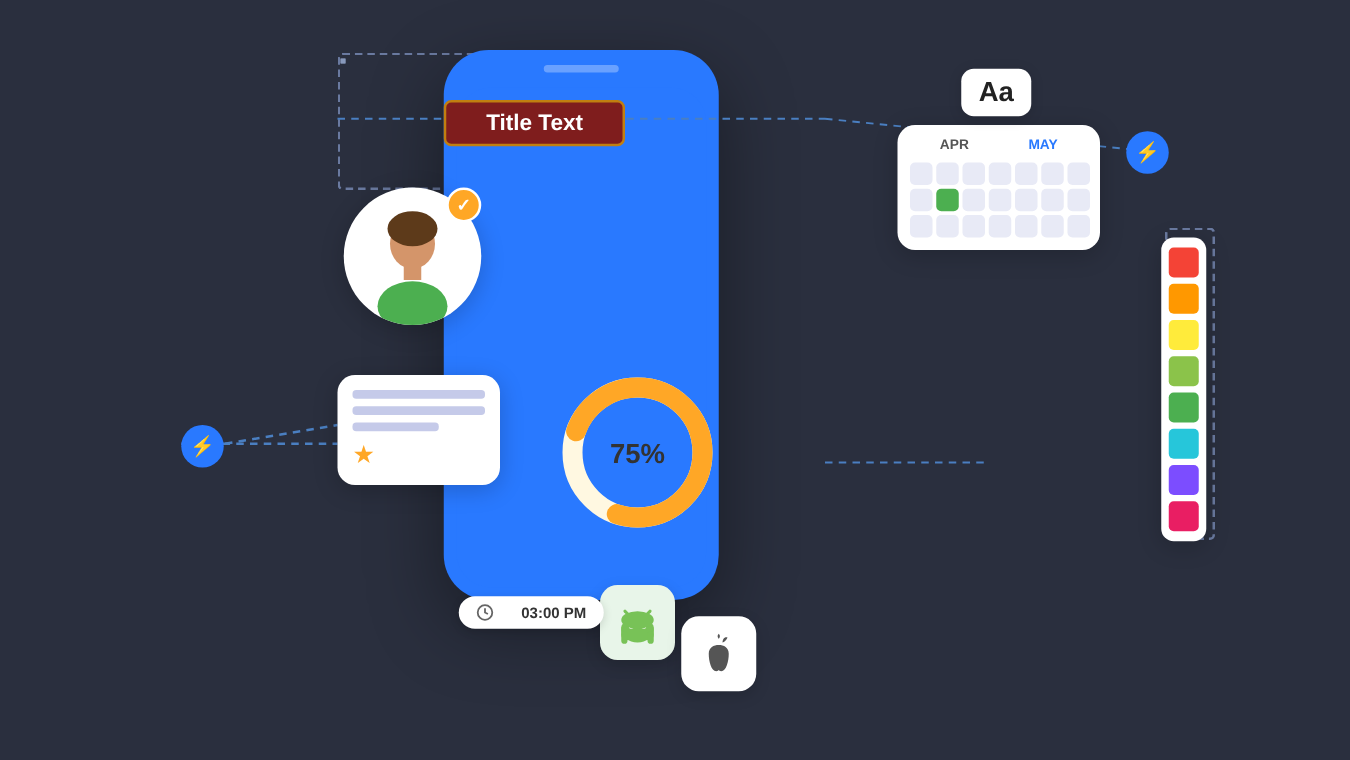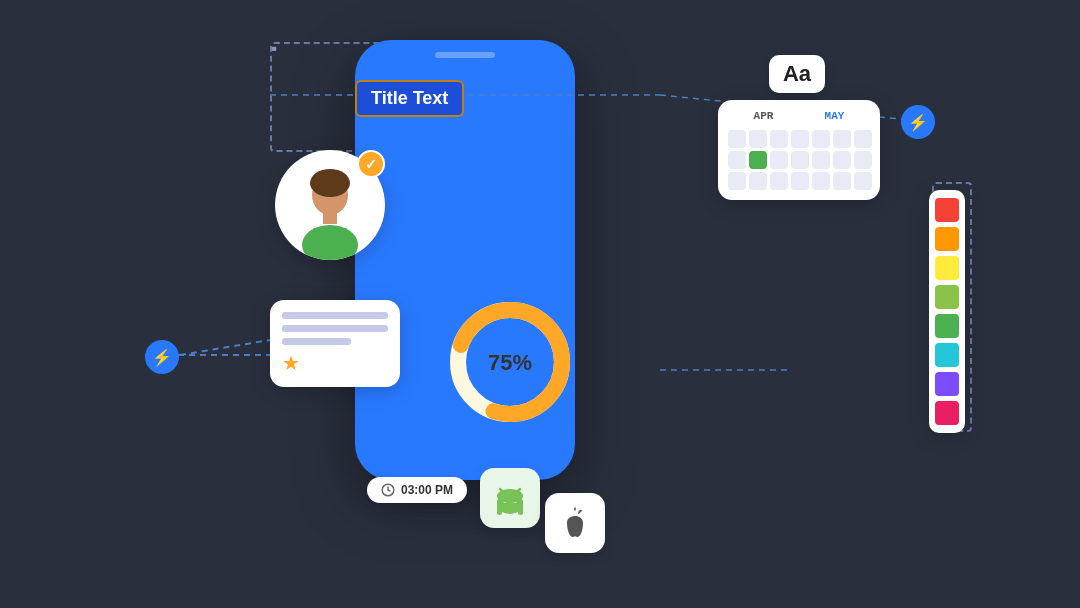--- a/index.html
+++ b/index.html
@@ -41,24 +41,24 @@
       background: #2979ff;
       border-radius: 28px;
       overflow: hidden;
     }
 
     
     .title-text-label {
       position: absolute;
       top: 80px;
       left: 355px;
-      background: #1d4ed8;
+      background: #7f1d1d;
       border: 2px solid #c17f10;
       border-radius: 6px;
-      padding: 6px 14px;
+      padding: 6px 32px;
       color: white;
       font-size: 18px;
       font-weight: 700;
       z-index: 10;
       white-space: nowrap;
     }
 
     
     .selection-box {
       position: absolute;
@@ -82,21 +82,20 @@
     .calendar-widget {
       position: absolute;
       top: 100px;
       right: 200px;
       width: 162px;
       background: white;
       border-radius: 14px;
       padding: 10px;
       box-shadow: 0 4px 20px rgba(0,0,0,0.2);
       z-index: 5;
-      font-family: Liberation Mono, monospace;
     }
     .calendar-header {
       display: flex;
       justify-content: space-around;
       margin-bottom: 8px;
     }
     .calendar-month {
       font-size: 11px;
       font-weight: 600;
       color: #555;
@@ -395,21 +394,21 @@
 
 <div style="position:absolute; top:292px; left:440px; z-index:6;">
   <svg width="140" height="140" viewBox="0 0 140 140">
     <circle cx="70" cy="70" r="52" fill="none" stroke="#fff8e1" stroke-width="16"></circle>
 
     <circle cx="70" cy="70" r="52" fill="none" stroke="#ffa726" stroke-width="16" stroke-dasharray="245 82" stroke-dashoffset="65" stroke-linecap="round" transform="rotate(-90 70 70)"></circle>
     <text x="70" y="78" text-anchor="middle" font-size="22" font-weight="700" fill="#333">75%</text>
   </svg>
 </div>
 
-<div style="position:absolute; bottom:105px; left:367px; background:white; border-radius:20px; padding:6px 14px; display:flex; align-items:center; gap:6px; font-size:12px; color:#333; font-weight:600; z-index:7; box-shadow:0 2px 8px rgba(0,0,0,0.15);">
+<div style="position:absolute; bottom:105px; left:367px; background:white; border-radius:20px; padding:6px 14px; display:flex; align-items:center; gap:22px; font-size:12px; color:#333; font-weight:600; z-index:7; box-shadow:0 2px 8px rgba(0,0,0,0.15);">
   <svg width="14" height="14" viewBox="0 0 24 24" fill="none" stroke="#666" stroke-width="2.5">
     <circle cx="12" cy="12" r="10"></circle>
     <polyline points="12 6 12 12 16 14"></polyline>
   </svg>
   <span>03:00 PM</span>
 </div>
 
 <div class="android-icon">
   <svg width="36" height="36" viewBox="0 0 36 36">
     <ellipse cx="18" cy="24" rx="13" ry="10" fill="#78c257"></ellipse>

